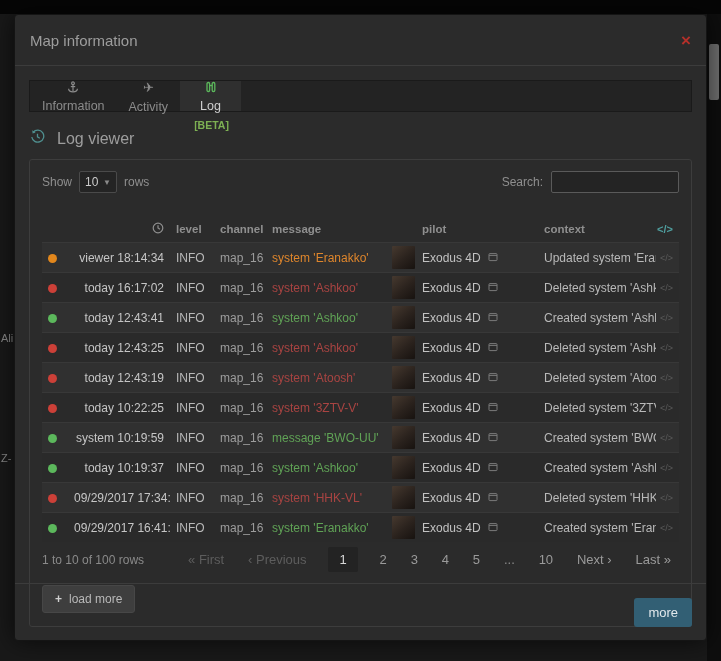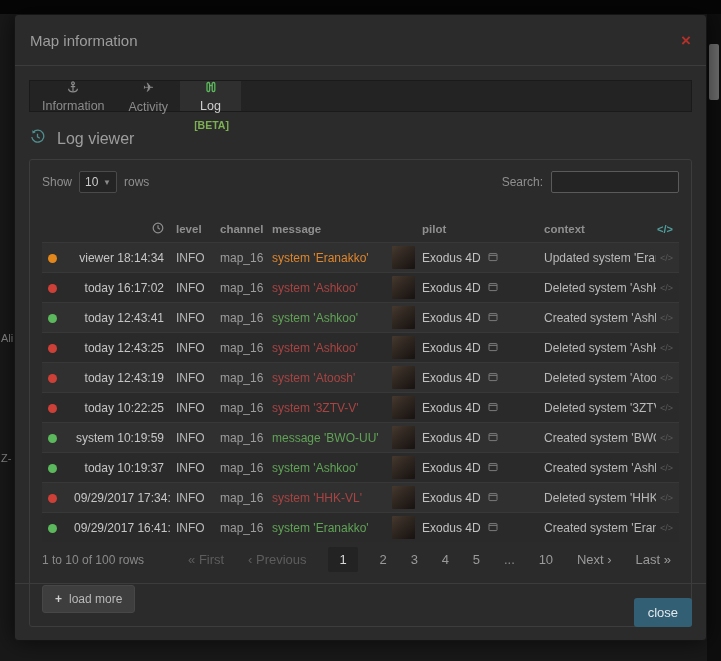--- a/index.html
+++ b/index.html
@@ -486,16 +486,16 @@
     </div>
 
     <div class="load-more">
       <span class="plus">+</span>
       <span>load more</span>
     </div>
 
   </div>
 
   <div class="modal-footer">
-    <button class="btn-close">close</button>
+    <button class="btn-close">more</button>
   </div>
 
 </div>
 
 </body></html>

